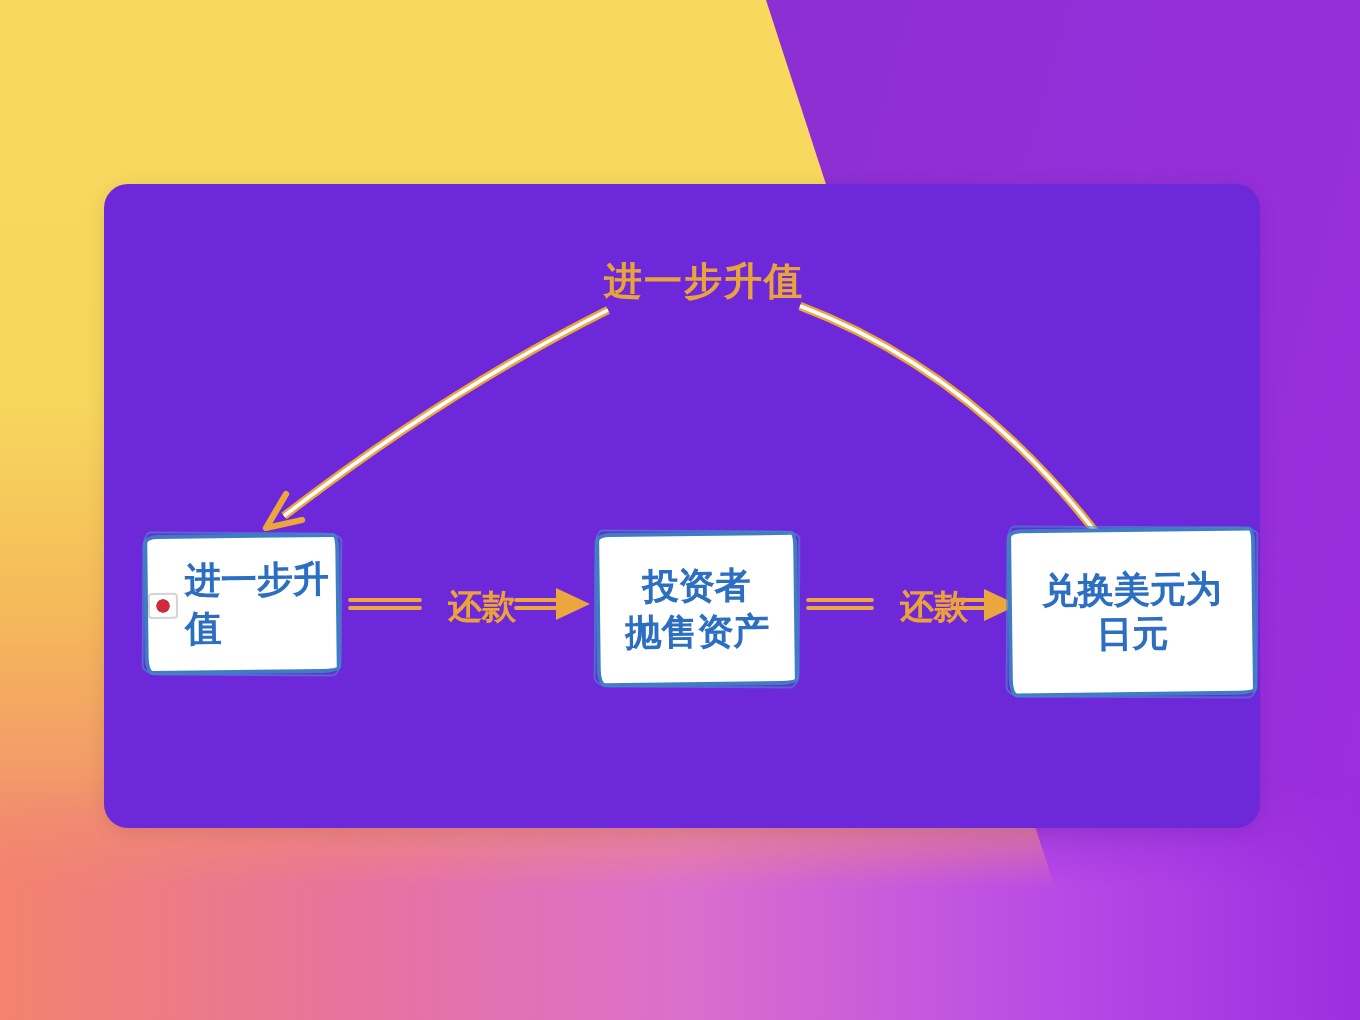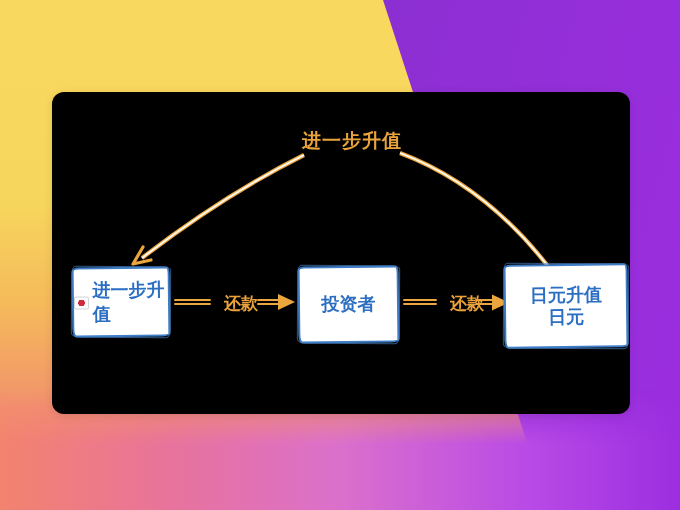--- a/index.html
+++ b/index.html
@@ -25,21 +25,21 @@
     position: absolute; left: 0; right: 0; bottom: 0; height: 120px;
     background: linear-gradient(to right,
       #f3836e 0%, #e8739c 25%, #db70cc 50%, #b84ae6 78%, #9c2ee0 100%);
     -webkit-mask-image: linear-gradient(to bottom, transparent 0%, #000 45%);
     mask-image: linear-gradient(to bottom, transparent 0%, #000 45%);
   }
 
   
   .card {
     position: absolute; left: 52px; top: 92px; width: 578px; height: 322px;
-    background: #000000; border-radius: 12px;
+    background: #6d28d9; border-radius: 12px;
     box-shadow: 0 2px 10px rgba(0,0,0,0.10);
   }
   .overlay { position: absolute; left: 0; top: 0; width: 578px; height: 322px; pointer-events: none; }
 
   .top-label {
     position: absolute; left: 230px; top: 36px; width: 140px;
     text-align: center; font-size: 19px; font-weight: bold;
     letter-spacing: 1px; color: #e8a33c; white-space: nowrap;
   }
 
@@ -113,21 +113,22 @@
     <div class="edge-label edge-label-1">还款</div>
     <div class="edge-label edge-label-2">还款</div>
 
     <div class="node node-1">
       <span class="jp-flag"></span>
       <span>进一步升值</span>
     </div>
 
     <div class="node node-2">
       <span>投资者</span>
+      <span>抛售资产</span>
     </div>
 
     <div class="node node-3">
-      <span>日元升值</span>
+      <span>兑换美元为</span>
       <span>日元</span>
     </div>
 
   </div>
 </div>
 
 </body></html>

